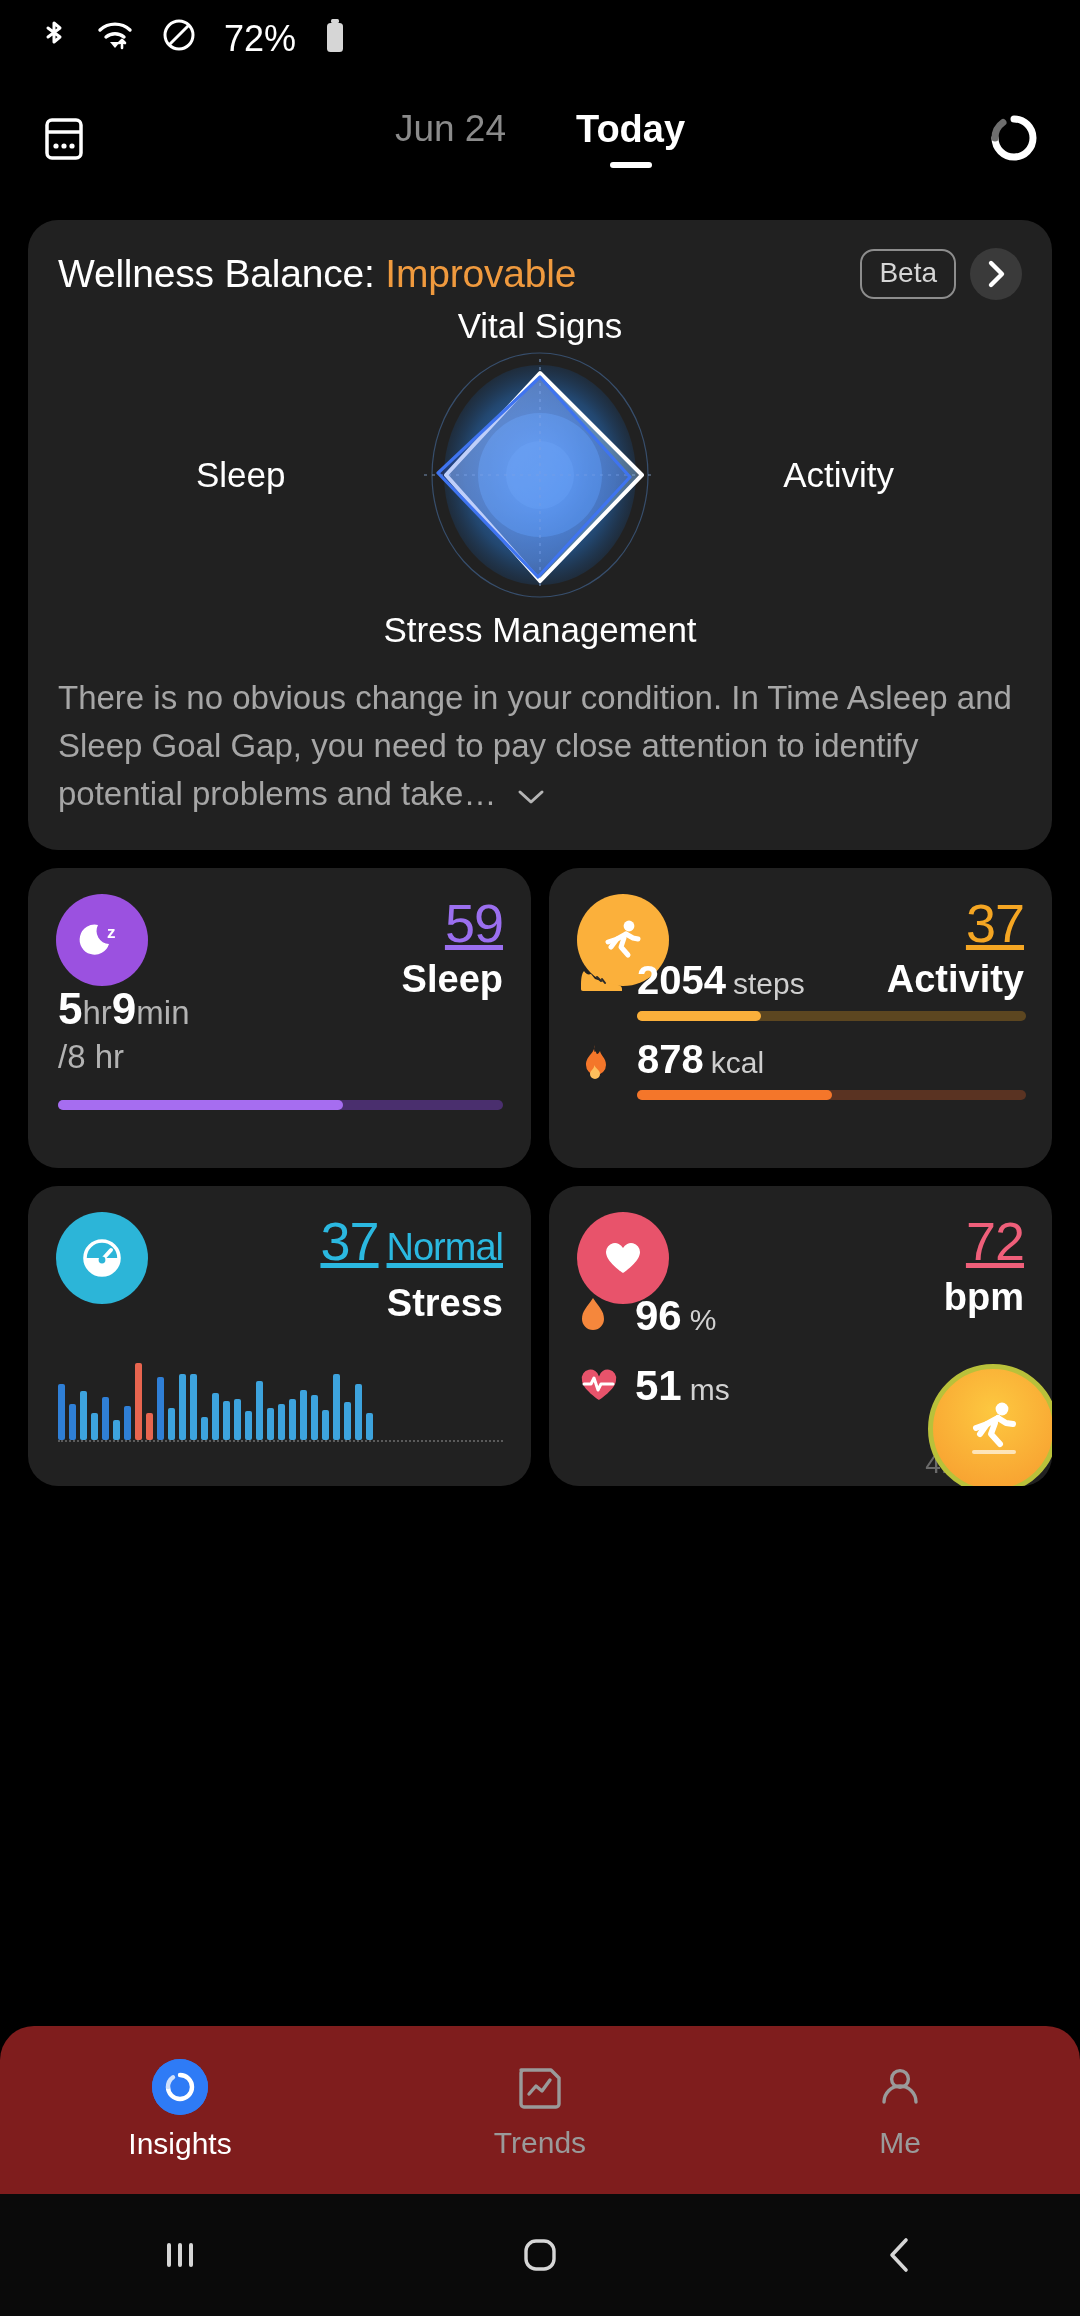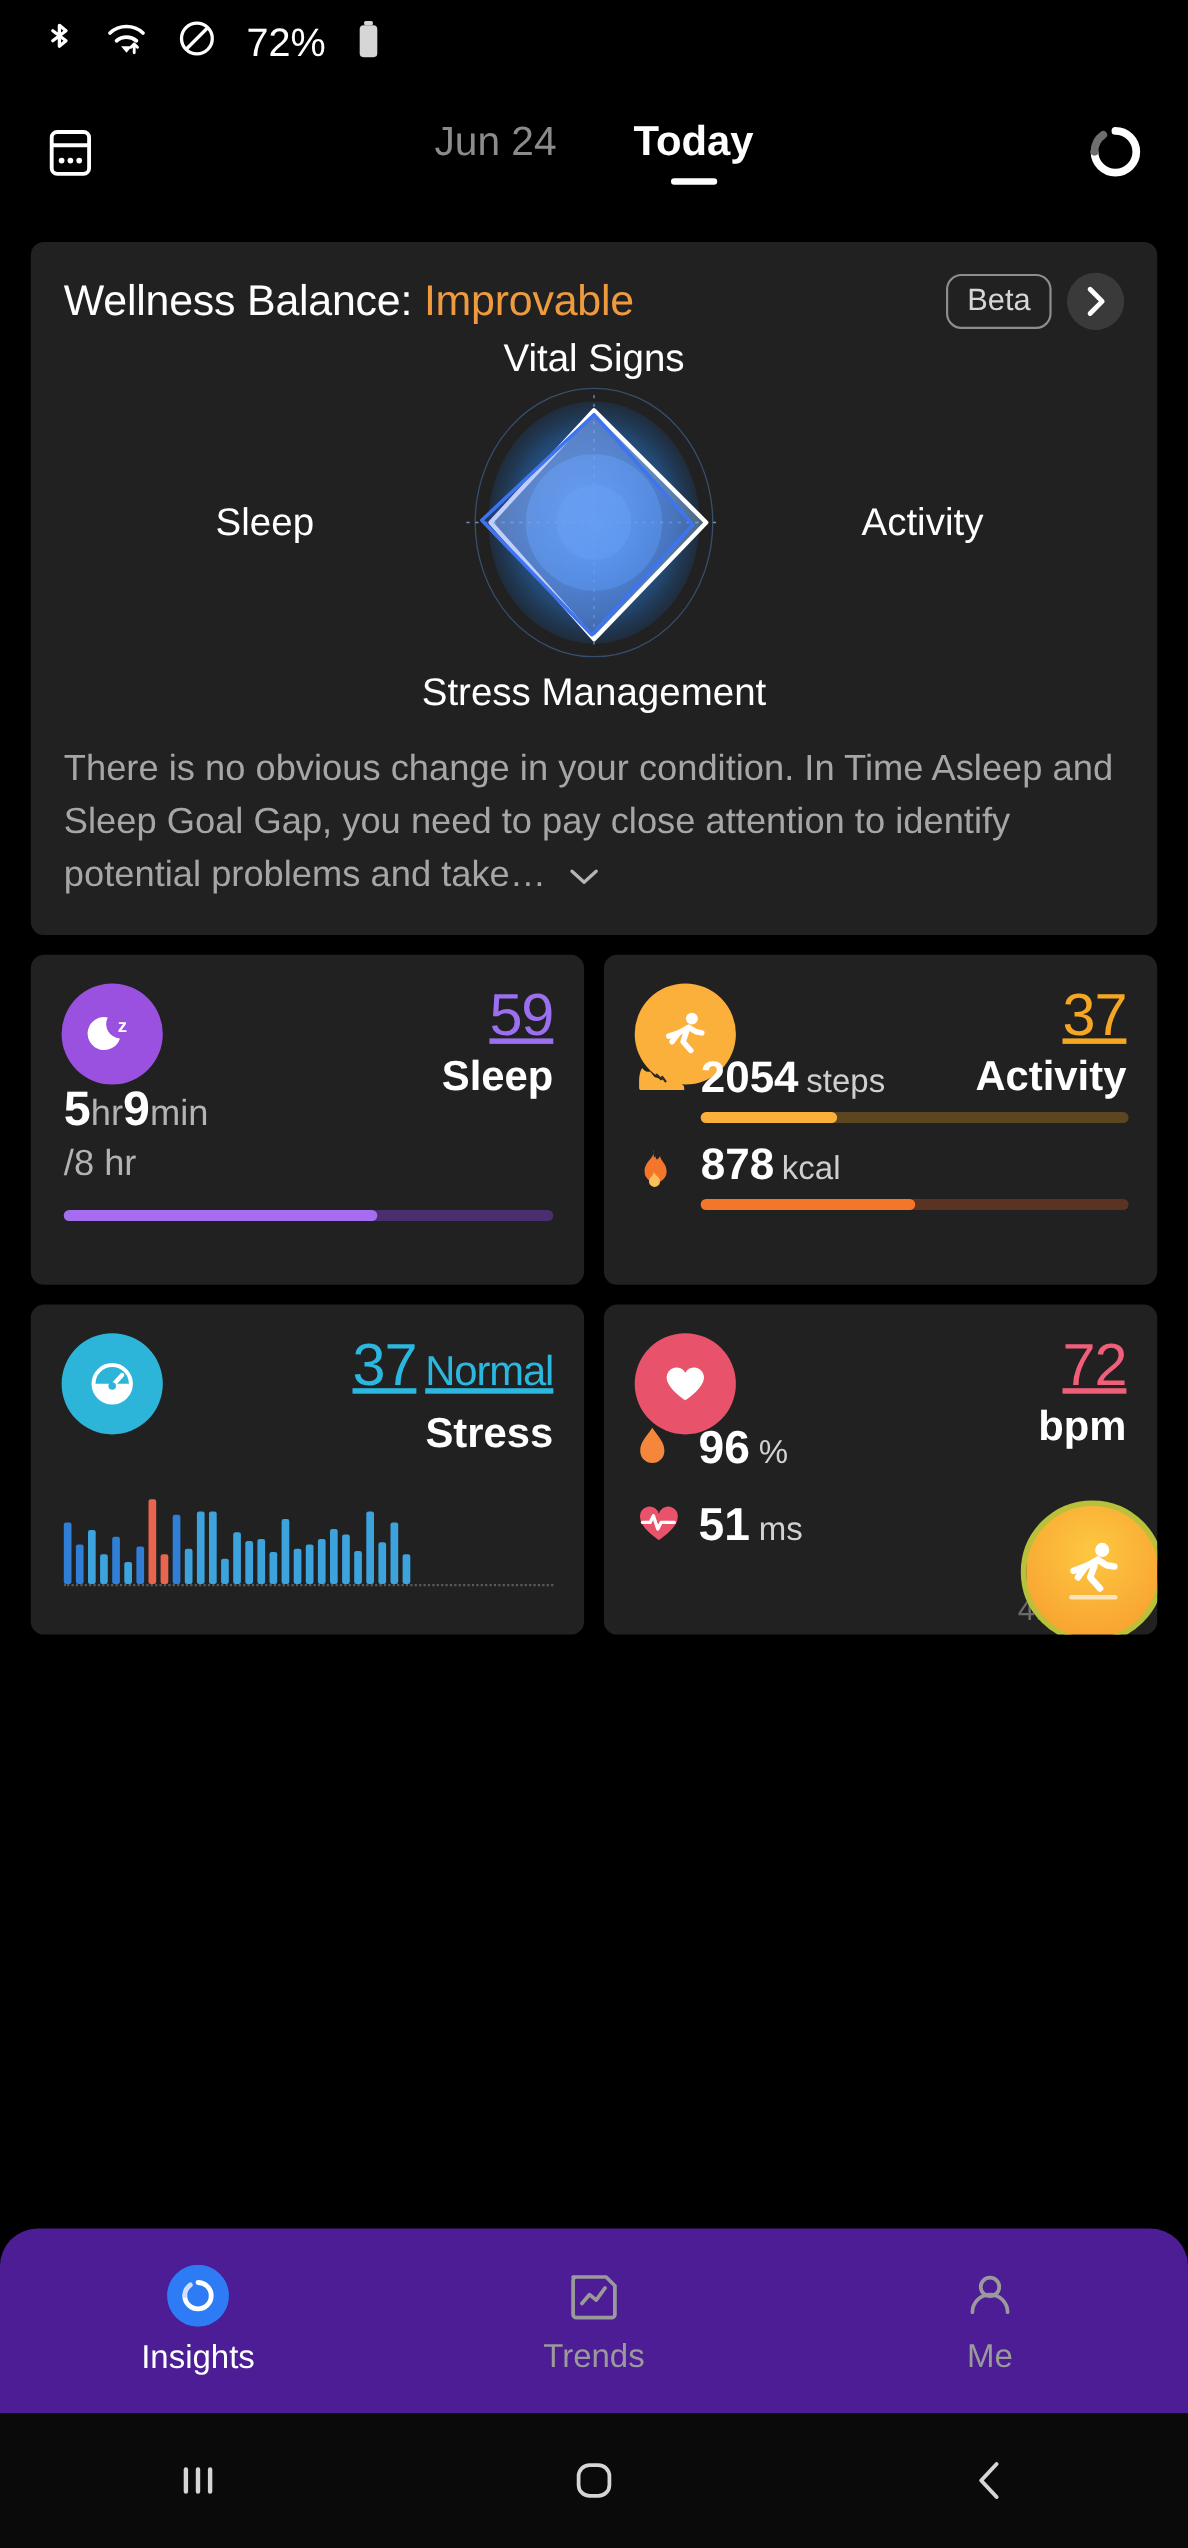--- a/index.html
+++ b/index.html
@@ -20,21 +20,21 @@
   .tabs { position:absolute; left:0; right:0; display:flex; align-items:flex-start; justify-content:center; gap:70px; pointer-events:none; }
   .tab { pointer-events:auto; display:flex; flex-direction:column; align-items:center; }
   .tab-label { font-size:37px; color:#8b8b8b; font-weight:400; }
   .tab.active .tab-label { color:#fff; font-weight:700; font-size:38px; }
   .tab-ind { margin-top:11px; width:42px; height:6px; border-radius:3px; background:transparent; }
   .tab.active .tab-ind { background:#fff; }
   .sync-icon { margin-left:auto; width:52px; height:52px; }
 
   
   .content { padding:0 28px; }
-  .card { background:#212121; border-radius:12px; }
+  .card { background:#212121; border-radius:30px; }
 
   .wb-card { padding:28px 30px 30px; margin-top:22px; }
   .wb-head { display:flex; align-items:center; }
   .wb-title { font-size:39px; font-weight:500; letter-spacing:-.2px; }
   .wb-title .accent { color:#f09a3e; }
   .wb-right { margin-left:auto; display:flex; align-items:center; gap:14px; }
   .beta { border:2px solid #8d8d8d; border-radius:14px; padding:6px 17px 8px; font-size:28px; color:#d6d6d6; }
   .chev-btn { width:52px; height:52px; border-radius:50%; background:#3a3a3a; display:flex; align-items:center; justify-content:center; }
 
   .radar-wrap { position:relative; height:330px; margin-top:10px; }
@@ -90,21 +90,21 @@
   .hr-ic { width:42px; height:42px; flex:none; }
   .hr-val { font-size:42px; font-weight:700; }
   .hr-unit { font-size:30px; color:#d2d2d2; font-weight:400; margin-left:8px; }
 
   .float-badge { position:absolute; right:-6px; bottom:-8px; width:130px; height:130px; border-radius:50%;
                  background:radial-gradient(circle at 50% 35%, #fdc840, #f79a2e);
                  border:5px solid #b9c13a; display:flex; align-items:center; justify-content:center; }
   .float-time { position:absolute; right:24px; bottom:6px; font-size:28px; color:#6a6a6a; }
 
   
-  .bottomnav { position:absolute; left:0; right:0; bottom:122px; height:168px; background:#4c1d95;
+  .bottomnav { position:absolute; left:0; right:0; bottom:122px; height:168px; background:#7f1d1d;
                border-top-left-radius:34px; border-top-right-radius:34px; display:flex; align-items:center; }
   .nav-item { flex:1; display:flex; flex-direction:column; align-items:center; gap:12px; }
   .nav-label { font-size:30px; color:#9a9a9a; }
   .nav-item.active .nav-label { color:#fff; }
   .nav-ic { width:54px; height:54px; display:flex; align-items:center; justify-content:center; }
   .nav-ic.active-dot { background:#2e7bf6; border-radius:50%; width:56px; height:56px; }
 
   .sysnav { position:absolute; left:0; right:0; bottom:0; height:122px; background:#0a0a0a; display:flex; align-items:center; }
   .sys-item { flex:1; display:flex; align-items:center; justify-content:center; }
 </style>

